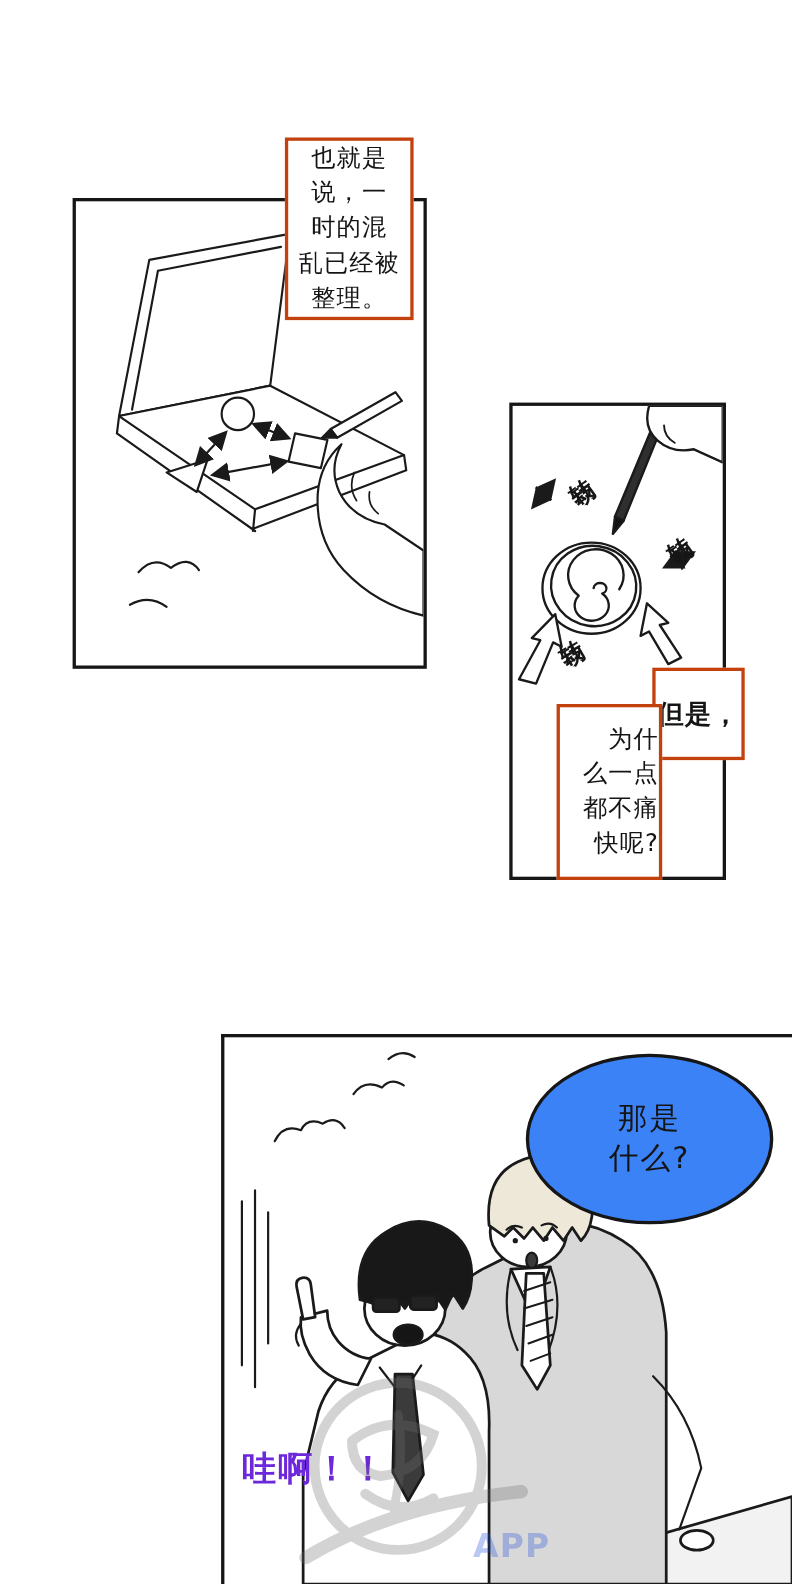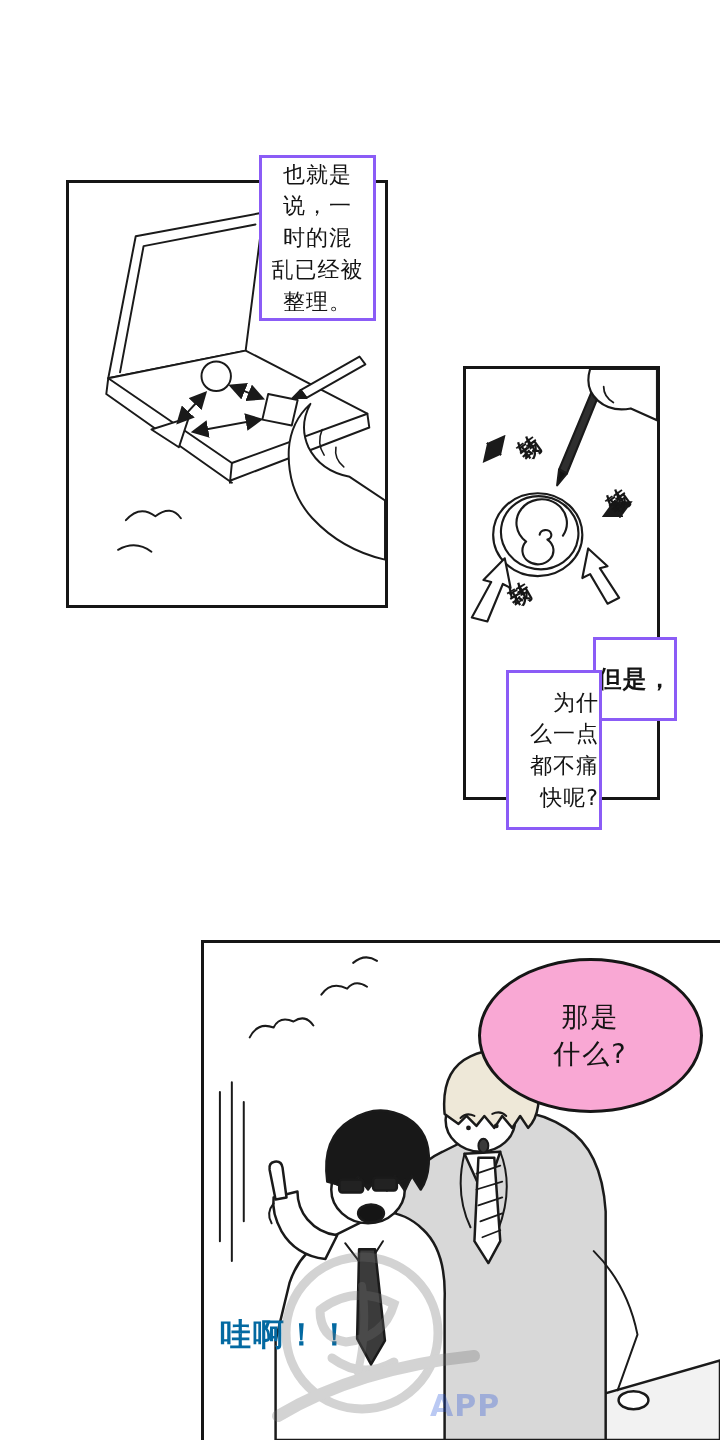--- a/index.html
+++ b/index.html
@@ -8,46 +8,46 @@
     position:relative; width:720px; height:1440px; background:#ffffff; overflow:hidden;
     font-family:"DejaVu Sans","Liberation Sans",sans-serif; color:#141414;
   }
   .panel { position:absolute; background:#ffffff; border:3px solid #161616; }
   .panel svg { display:block; width:100%; height:100%; }
   #panel1 { left:66px;  top:180px; width:322px; height:428px; z-index:1; }
   #panel2 { left:463px; top:366px; width:197px; height:434px; z-index:1; }
   #panel3 { left:201px; top:940px; width:519px; height:500px; border-right:none; border-bottom:none; z-index:1; }
 
   .caption {
-    position:absolute; background:#ffffff; border:3px solid #8b5cf6; z-index:5;
-    display:flex; flex-direction:column; align-items:center; justify-content:center; text-align:center;margin-top:30px;
+    position:absolute; background:#ffffff; border:3px solid #c2410c; z-index:5;
+    display:flex; flex-direction:column; align-items:center; justify-content:center; text-align:center;
   }
   .cap-line { font-size:22px; line-height:1.44; letter-spacing:1px; white-space:nowrap; }
   .cap-line.big { font-size:24px; font-weight:600; }
   #caption-top { left:259px; top:125px; width:117px; height:166px; }
   #caption-but { left:593px; top:607px; width:84px;  height:84px;  z-index:5; }
   #caption-why { left:506px; top:640px; width:96px;  height:160px; z-index:6;
                  align-items:flex-end; padding-left:9px; text-align:left; }
 
   .vlabel {
     position:absolute; writing-mode:vertical-rl; text-orientation:upright;
     font-size:21px; font-weight:700; letter-spacing:3px; color:#161616; z-index:6;
   }
   #rot1 { left:500px; top:424px; transform:rotate(-36deg); }
   #rot2 { left:589px; top:477px; transform:rotate(-36deg); }
   #rot3 { left:493px; top:569px; transform:rotate(-30deg); }
 
   .bubble {
-    position:absolute; background:#f9a8d4; border:3px solid #161616; border-radius:50%;
+    position:absolute; background:#3b82f6; border:3px solid #161616; border-radius:50%;
     display:flex; flex-direction:column; align-items:center; justify-content:center; z-index:5;
   }
   #bubble1 { left:478px; top:958px; width:225px; height:155px; }
   .bubble-line { font-size:27px; line-height:1.35; letter-spacing:2px; }
 
-  .shout { position:absolute; font-size:31px; font-weight:700; letter-spacing:2px; z-index:6; color:#0369a1; }
+  .shout { position:absolute; font-size:31px; font-weight:700; letter-spacing:2px; z-index:6; color:#6d28d9; }
   #shout1 { left:220px; top:1314px; }
 
   .watermark { position:absolute; left:262px; top:1238px; width:230px; height:202px; opacity:.3; z-index:9; color:#1d4ed8; }
   .watermark svg { display:block; width:230px; height:202px; }
   .wm-app { position:absolute; left:168px; top:150px; font-size:30px; font-weight:700; letter-spacing:1px; }
 </style>
 </head>
 <body>
 
 <div class="page">

